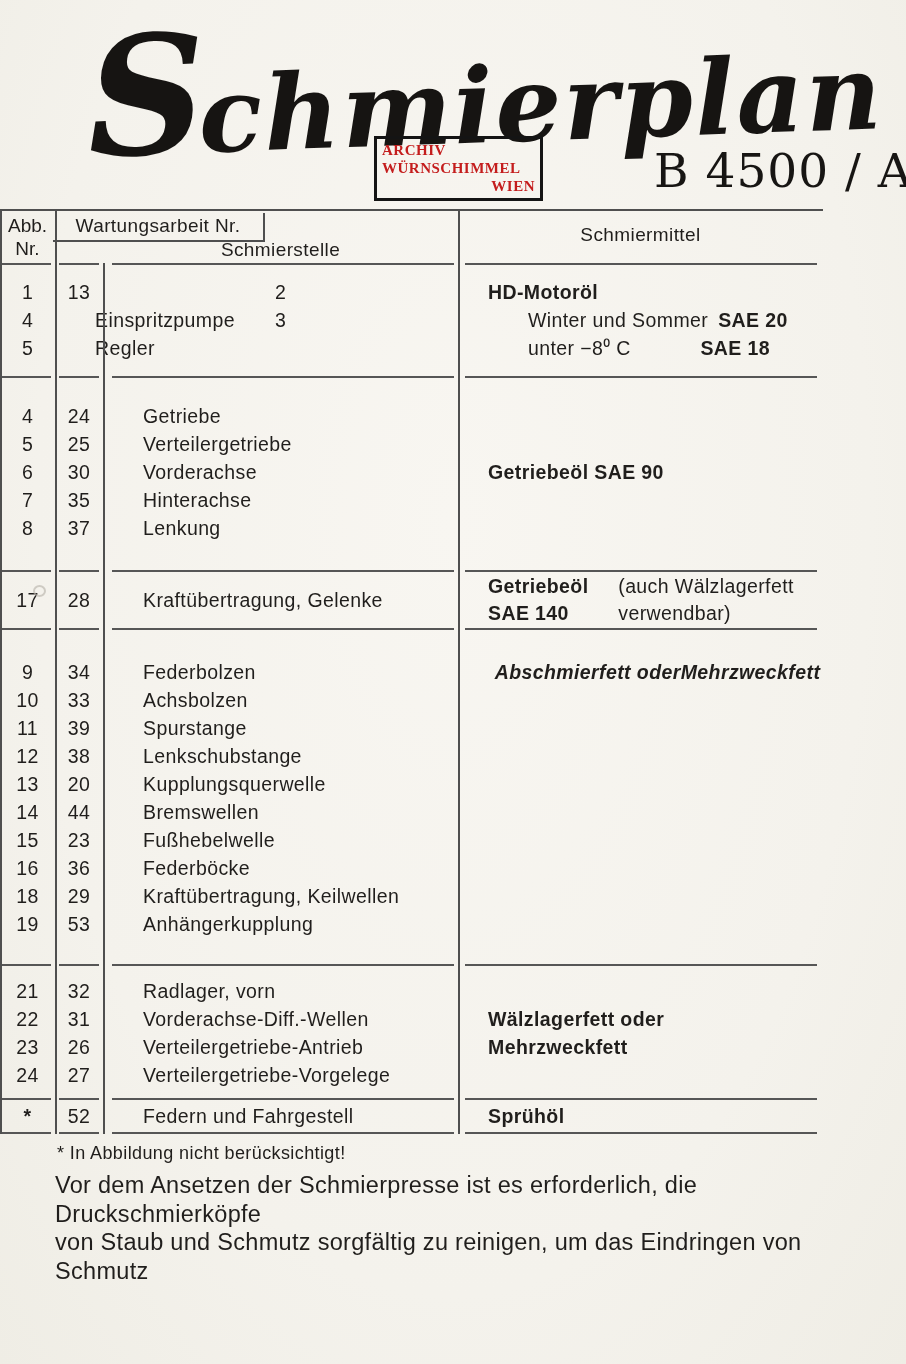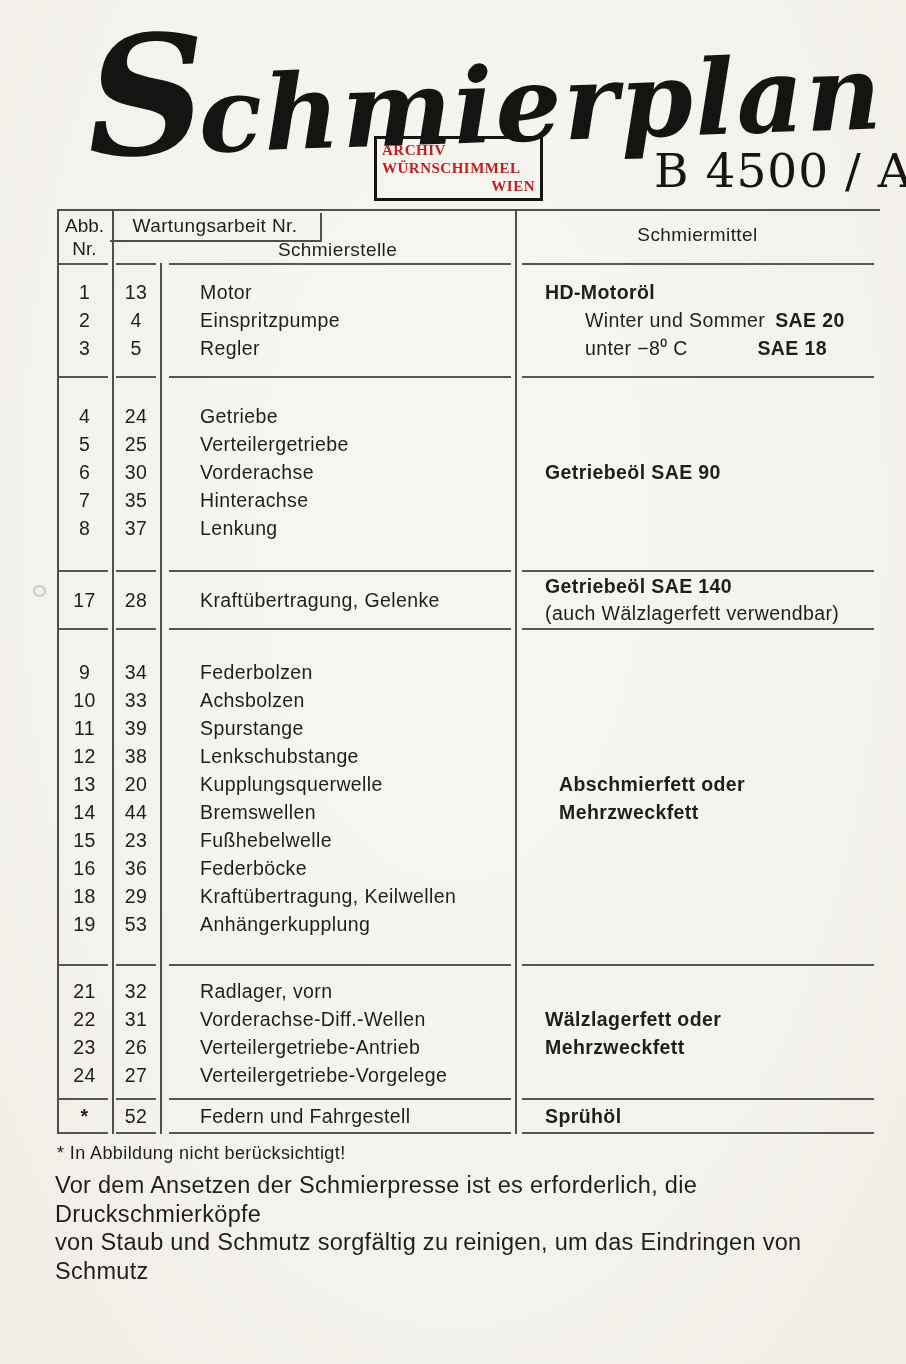--- a/index.html
+++ b/index.html
@@ -26,21 +26,21 @@
   .stamp .l3{text-align:right;}
   .model{
     position:absolute;left:654px;top:143px;
     font-family:"DejaVu Serif",serif;font-size:47px;letter-spacing:1px;color:#171513;
     white-space:nowrap;
   }
   
   .intro{margin:10px 0 0 55px;width:832px;font-size:23px;line-height:29px;letter-spacing:.6px;}
   .jline{text-align:justify;text-align-last:justify;}
   
-  .ltable{position:relative;margin-left:57px;width:823px;margin-top:7px;}
+  .ltable{position:relative;width:823px;margin-top:7px;}
   .topline{height:2px;background:#4f4f4f;}
   .vl{position:absolute;top:0;bottom:0;width:2px;background:#4f4f4f;}
   .vl1{left:0;}
   .vl2{left:55px;}
   .vl3{left:103px;top:54px;}
   .vl4{left:458px;}
   .thead{position:relative;height:52px;}
   .th-abb{position:absolute;left:0;top:3px;width:55px;text-align:center;font-size:19px;line-height:23px;}
   .th-wart{position:absolute;left:55px;top:4px;width:206px;text-align:center;font-size:19px;letter-spacing:.4px;}
   .th-wart-u{position:absolute;left:53px;top:29px;width:212px;height:2px;background:#4f4f4f;}
@@ -60,24 +60,24 @@
   .mittel{grid-column:4;}
   .b{font-weight:bold;}
   .s0{padding:13px 0 14px;}
   .s1{padding:24px 0 28px;}
   .s2{padding:1px 0;}
   .s3{padding:28px 0 26px;}
   .s4{padding:11px 0 9px;}
   .s5{padding:2px 0;}
   .s0 .mittel{grid-row:1/span 3;padding-left:30px;}
   .s1 .mittel{grid-row:1/span 5;display:flex;align-items:center;padding-left:30px;}
-  .s2 .mittel{grid-row:1;display:flex;flex-direction:column;justify-content:center;padding-left:30px;}
+  .s2 .mittel{grid-row:1;display:flex;flex-direction:row;justify-content:center;padding-left:30px;}
   .s2 .mittel .ml{line-height:27px;}
   .s2 .cell{align-self:center;}
-  .s3 .mittel{grid-row:1/span 10;display:flex;flex-direction:column;justify-content:center;padding-left:44px;}
+  .s3 .mittel{grid-row:1/span 10;display:flex;justify-content:center;padding-left:34px;font-style:italic;}
   .s4 .mittel{grid-row:1/span 4;display:flex;flex-direction:column;justify-content:center;padding-left:30px;}
   .s5 .mittel{grid-row:1;padding-left:30px;}
   .ml{line-height:28px;font-size:19.5px;letter-spacing:.4px;}
   .ind{margin-left:40px;}
   .spread{display:flex;justify-content:space-between;width:242px;}
   .lblgap{margin-right:10px;}
   .s5 .c1{font-weight:bold;}
   
   .footnote{margin:9px 0 0 57px;font-size:18px;letter-spacing:.4px;}
   .bodytext{margin:7px 0 0 55px;width:835px;font-size:23.5px;line-height:28.5px;letter-spacing:.3px;}
@@ -129,21 +129,20 @@
       <div class="mittel">
         <div class="ml b">HD-Motoröl</div>
         <div class="ml ind"><span class="lblgap">Winter und Sommer</span><span class="b">SAE 20</span></div>
         <div class="ml ind spread">
             <span>unter −8⁰ C</span>
             <span class="b">SAE 18</span>
           </div>
       </div>
       <span class="cell c1">1</span>
         <span class="cell c2">13</span>
-        <span class="cell c3">Motor</span>
       <span class="cell c1">2</span>
         <span class="cell c2">4</span>
         <span class="cell c3">Einspritzpumpe</span>
       <span class="cell c1">3</span>
         <span class="cell c2">5</span>
         <span class="cell c3">Regler</span>
     </div>
 
     <div class="sep">
         <i class="g1"></i>

